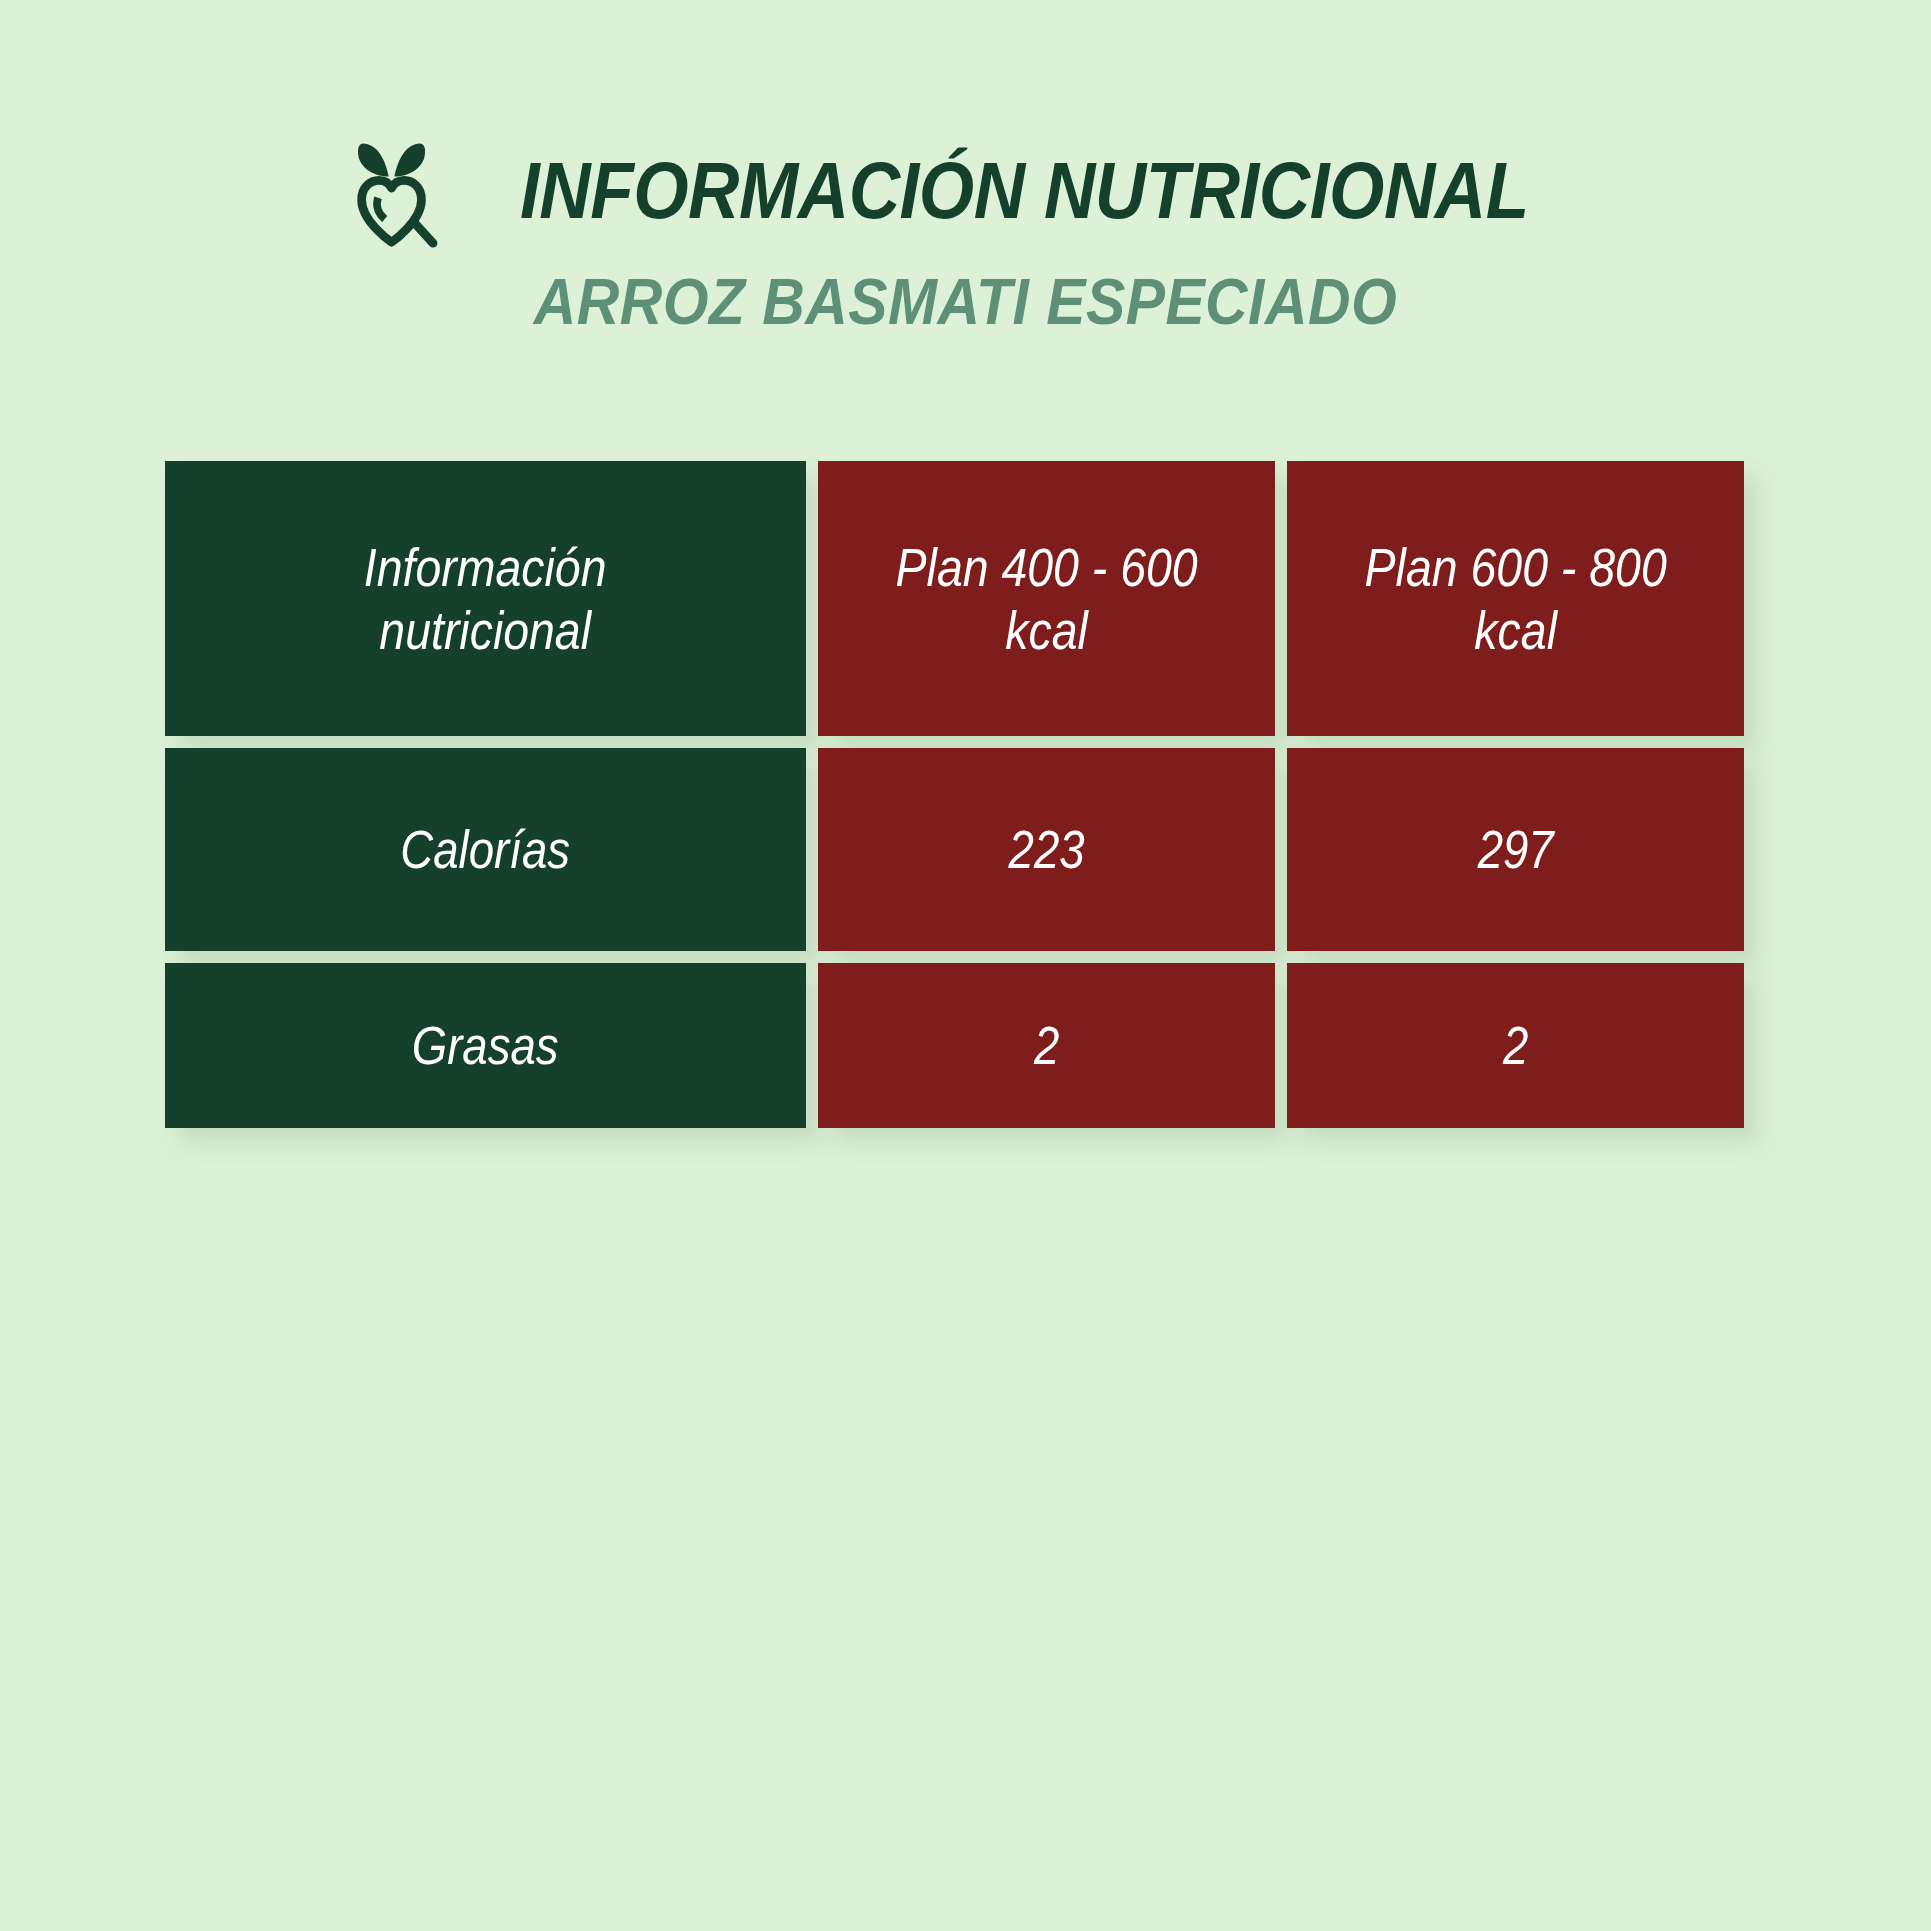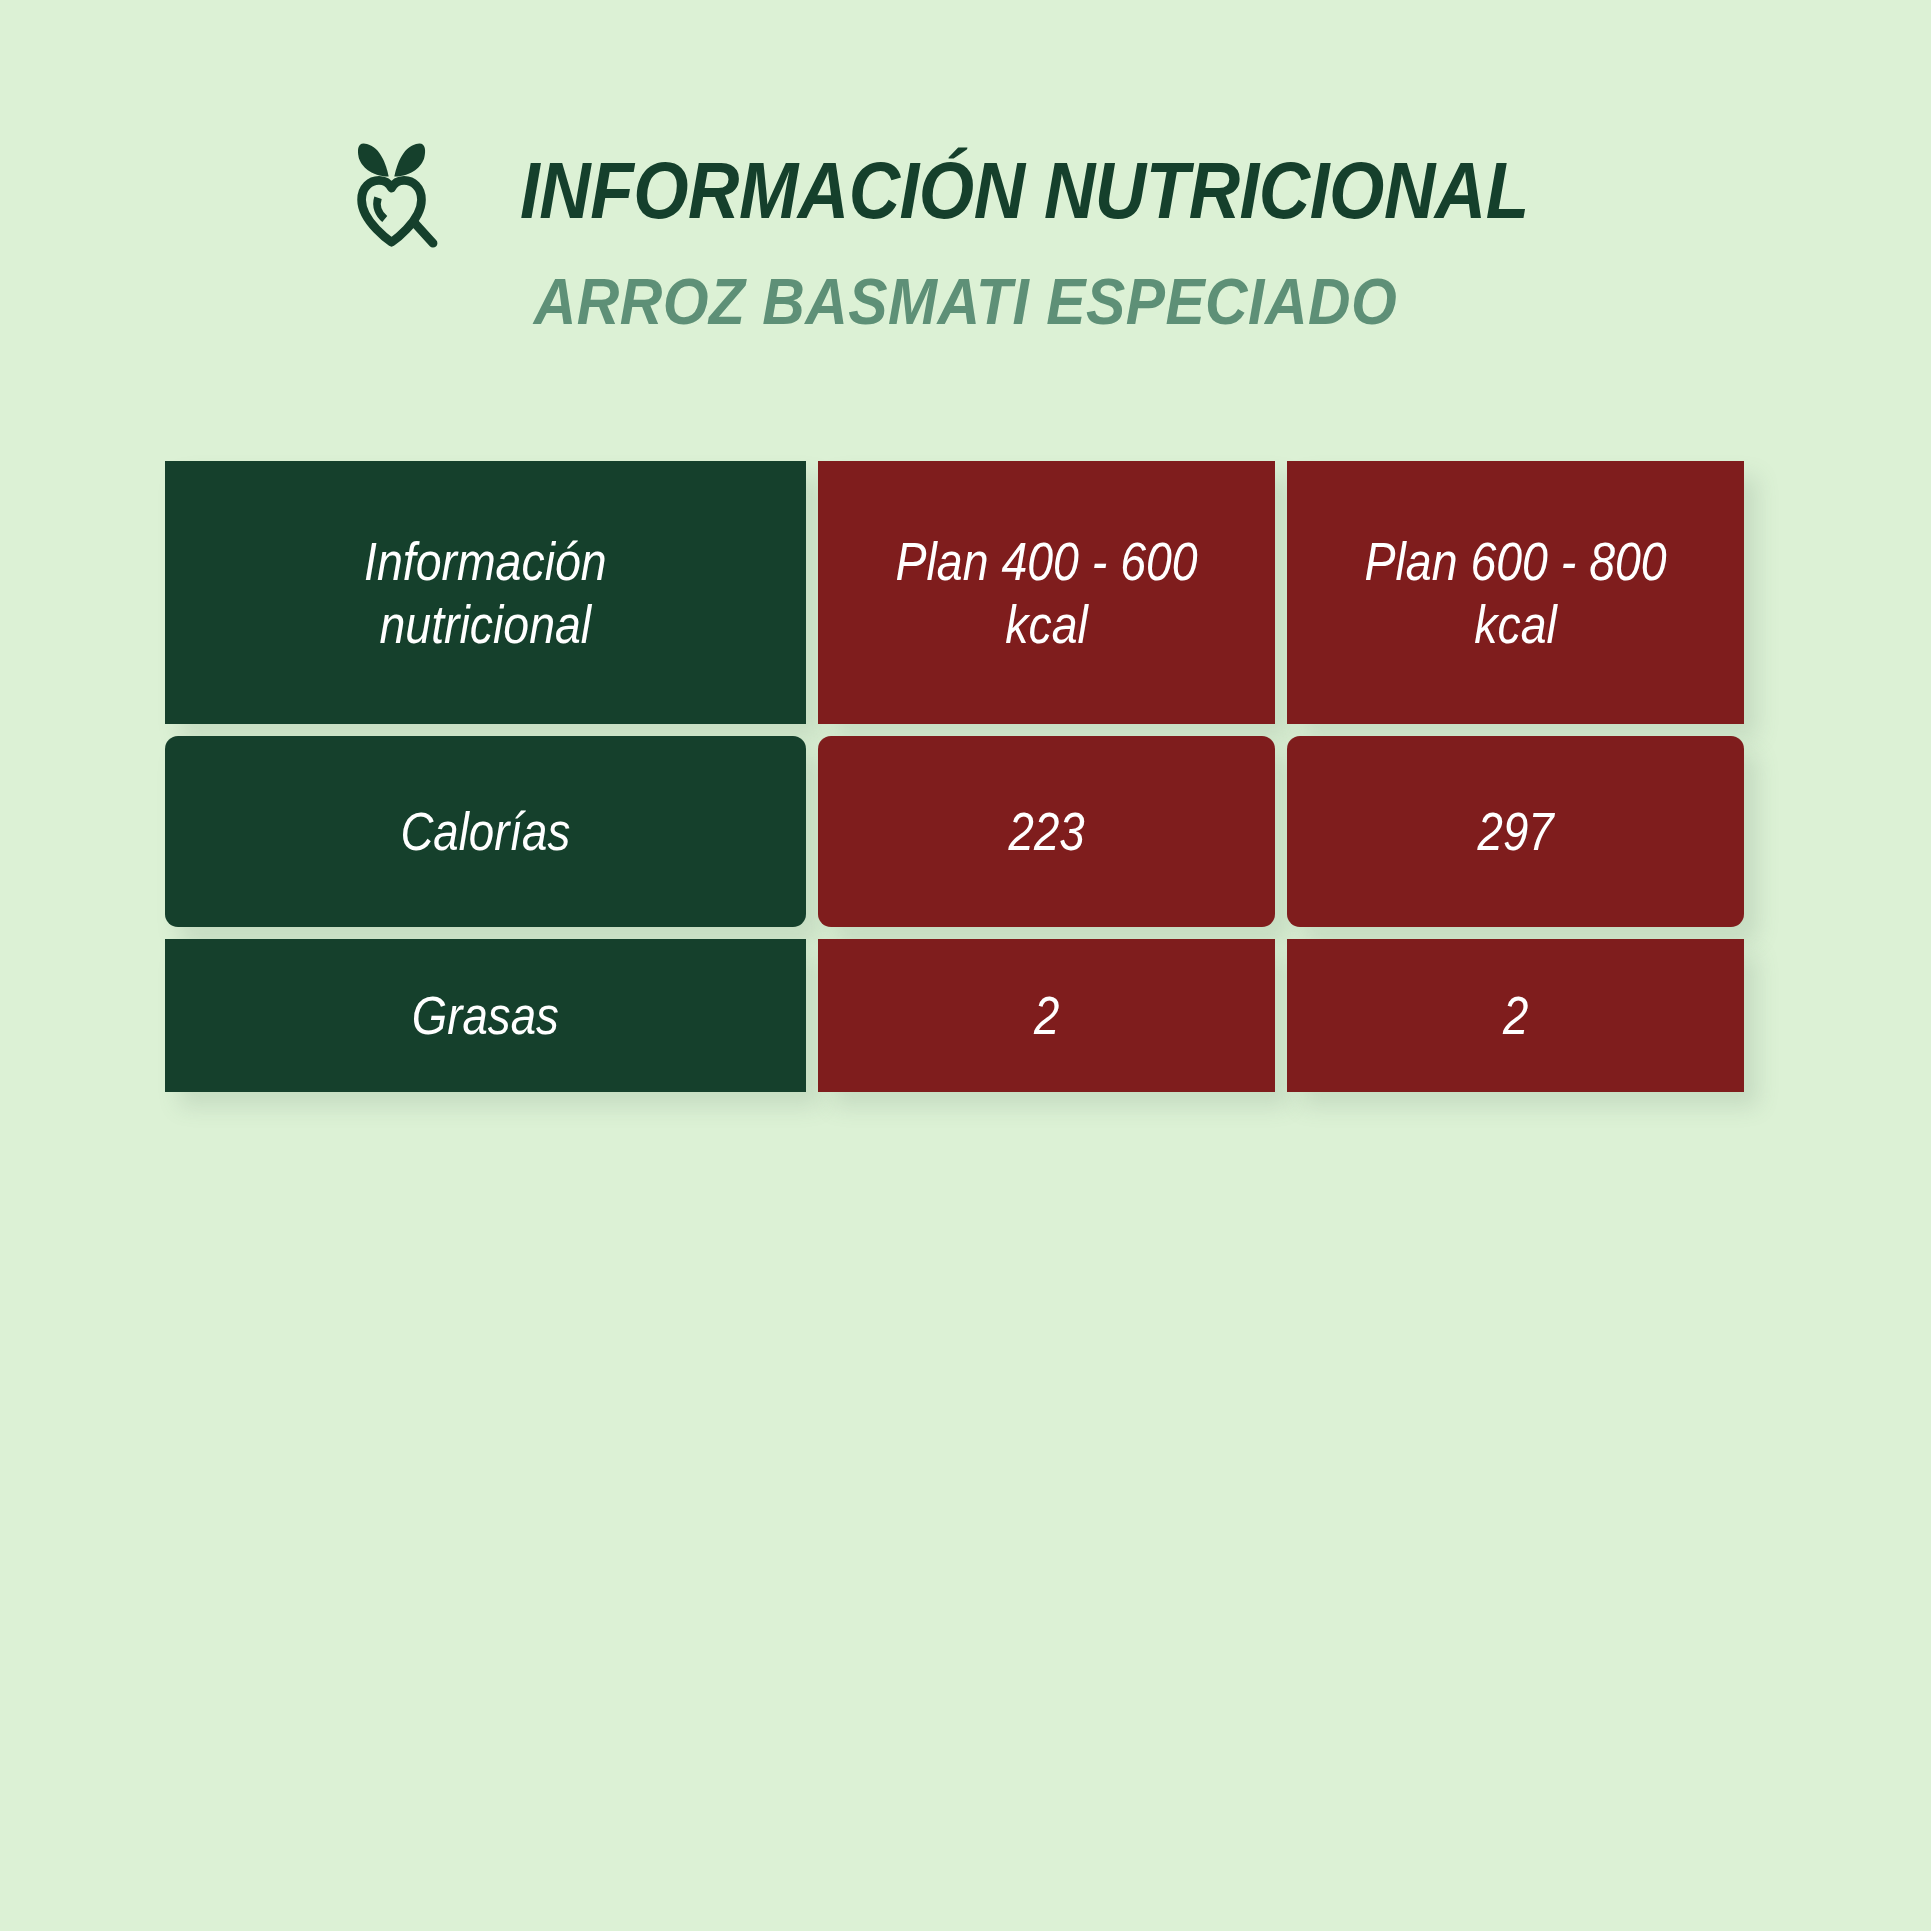--- a/index.html
+++ b/index.html
@@ -82,21 +82,21 @@
   }
 
   .nutri-table {
     width: 100%;
     border-collapse: separate;
     border-spacing: 12.6px 12.6px;
     margin: -12.6px;
   }
 
   .nutri-table td {
-    padding: 0;
+    padding: 6px;
     vertical-align: middle;
     text-align: center;
     box-shadow: 13.5px 15.4px 21px rgba(90, 120, 100, 0.17);
   }
 
   .cell-label {
     background: #15402c;
     width: 657px;
     color: #ffffff;
   }
@@ -114,21 +114,21 @@
     line-height: 1.17;
     color: #ffffff;
     transform: scaleX(0.86);
     transform-origin: center;
     padding: 0 33px;
     white-space: pre-line;
   }
 
   .row-header td   { height: 263px; }
   .row-header .cell-text { font-size: 54px; }
-  .row-calorias td { height: 191px; border-radius: 13px; }
+  .row-calorias td { height: 191px; }
   .row-carbos td   { height: 166px; }
   .row-grasas td   { height: 153px; }
   .row-proteinas td{ height: 193px; }
 
   .row-proteinas .cell-label,
   .row-proteinas .cell-value { padding-bottom: 0; }
 </style>
 </head>
 <body>
 

